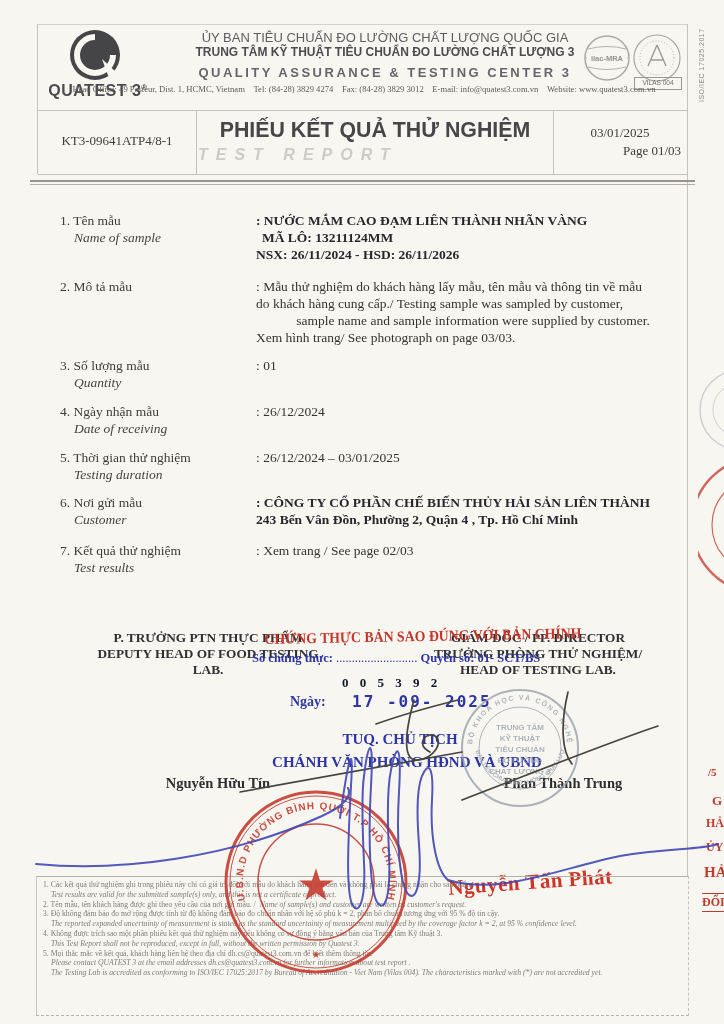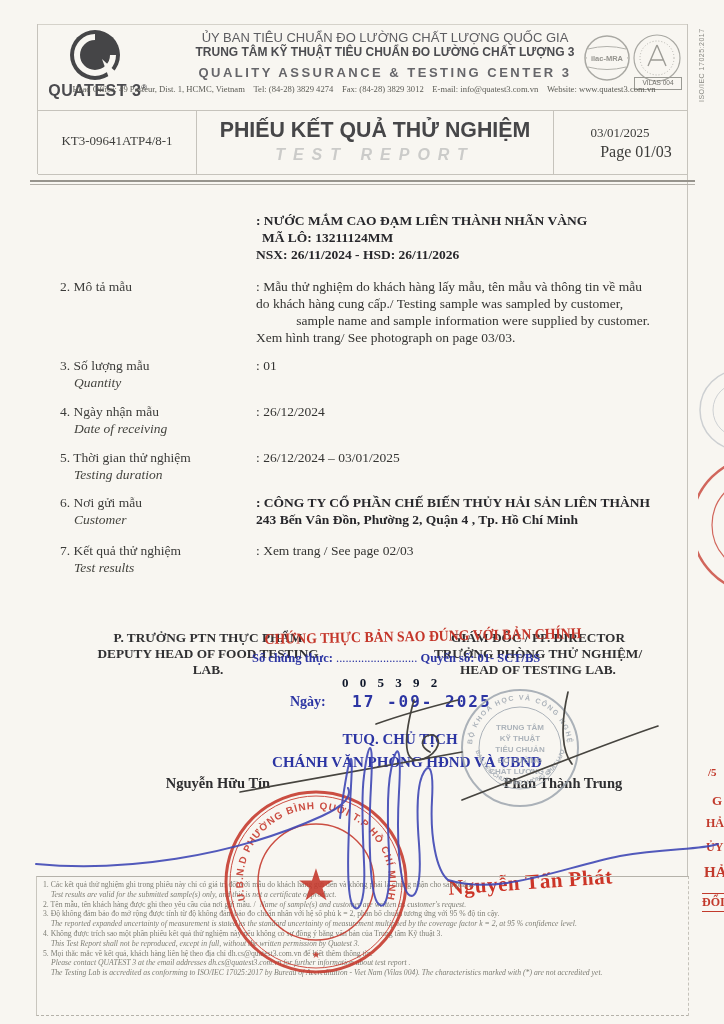--- a/index.html
+++ b/index.html
@@ -61,24 +61,28 @@
     <circle cx="25" cy="25" r="17" fill="none" stroke="#9a9a94" stroke-width="1" stroke-dasharray="1,2"></circle>
     <path d="M 25,12 L 16,33 M 25,12 L 34,33 M 19,27 L 31,27" fill="none" stroke="#7d7d77" stroke-width="1.4"></path>
   </svg>
   <div class="abs sans" style="left:634px;top:77px;width:46px;height:11px;border:1px solid #9a9a94;font-size:6.5px;line-height:10px;text-align:center;color:#6e6e68">VILAS 004</div>
   <div class="abs sans" style="left:698px;top:28px;height:74px;writing-mode:vertical-rl;transform:rotate(180deg);font-size:7px;color:#8b8b85;letter-spacing:.5px">ISO/IEC 17025:2017</div>
 
   <div class="abs" style="left:42px;top:84px;width:644px;text-align:center;font-size:8.6px;color:#5b5b55">Head Office: 49 Pasteur, Dist. 1, HCMC, Vietnam Tel: (84-28) 3829 4274 Fax: (84-28) 3829 3012 E-mail: info@quatest3.com.vn Website: www.quatest3.com.vn</div>
 
   <div class="abs" style="left:38px;top:133px;width:158px;text-align:center;font-size:13px;color:#3d3d3b">KT3-09641ATP4/8-1</div>
   <div class="abs sans" style="left:198px;top:117px;width:354px;text-align:center;font-size:22px;font-weight:bold;color:#464648;transform:scaleX(.97)">PHIẾU KẾT QUẢ THỬ NGHIỆM</div>
-  <div class="abs sans" style="left:198px;top:146px;width:354px;text-align:center;font-size:16px;font-weight:bold;color:#cbcbc9;letter-spacing:8px;font-style:italic">TEST REPORT</div>
+  <div class="abs sans" style="left:198px;top:146px;width:354px;text-align:left;font-size:16px;font-weight:bold;color:#cbcbc9;letter-spacing:8px;font-style:italic">TEST REPORT</div>
   <div class="abs" style="left:556px;top:125px;width:128px;text-align:center;font-size:13px">03/01/2025</div>
-  <div class="abs" style="left:572px;top:143px;width:128px;text-align:center;font-size:16px">Page 01/03</div>
-
+  <div class="abs" style="left:588px;top:143px;width:128px;text-align:center;font-size:13px">Page 01/03</div>
+
+  <div class="lbl" style="top:212px">
+    <div>1. Tên mẫu</div>
+    <div class="le">Name of sample</div>
+  </div>
   <div class="val" style="top:212px">
     <div class="b">: NƯỚC MẮM CAO ĐẠM LIÊN THÀNH NHÃN VÀNG</div>
     <div class="b" style="padding-left:6px">MÃ LÔ: 13211124MM</div>
     <div class="b">NSX: 26/11/2024 - HSD: 26/11/2026</div>
   </div>
 
   <div class="lbl" style="top:278px">
     <div>2. Mô tả mẫu</div>
   </div>
   <div class="val" style="top:278px">

